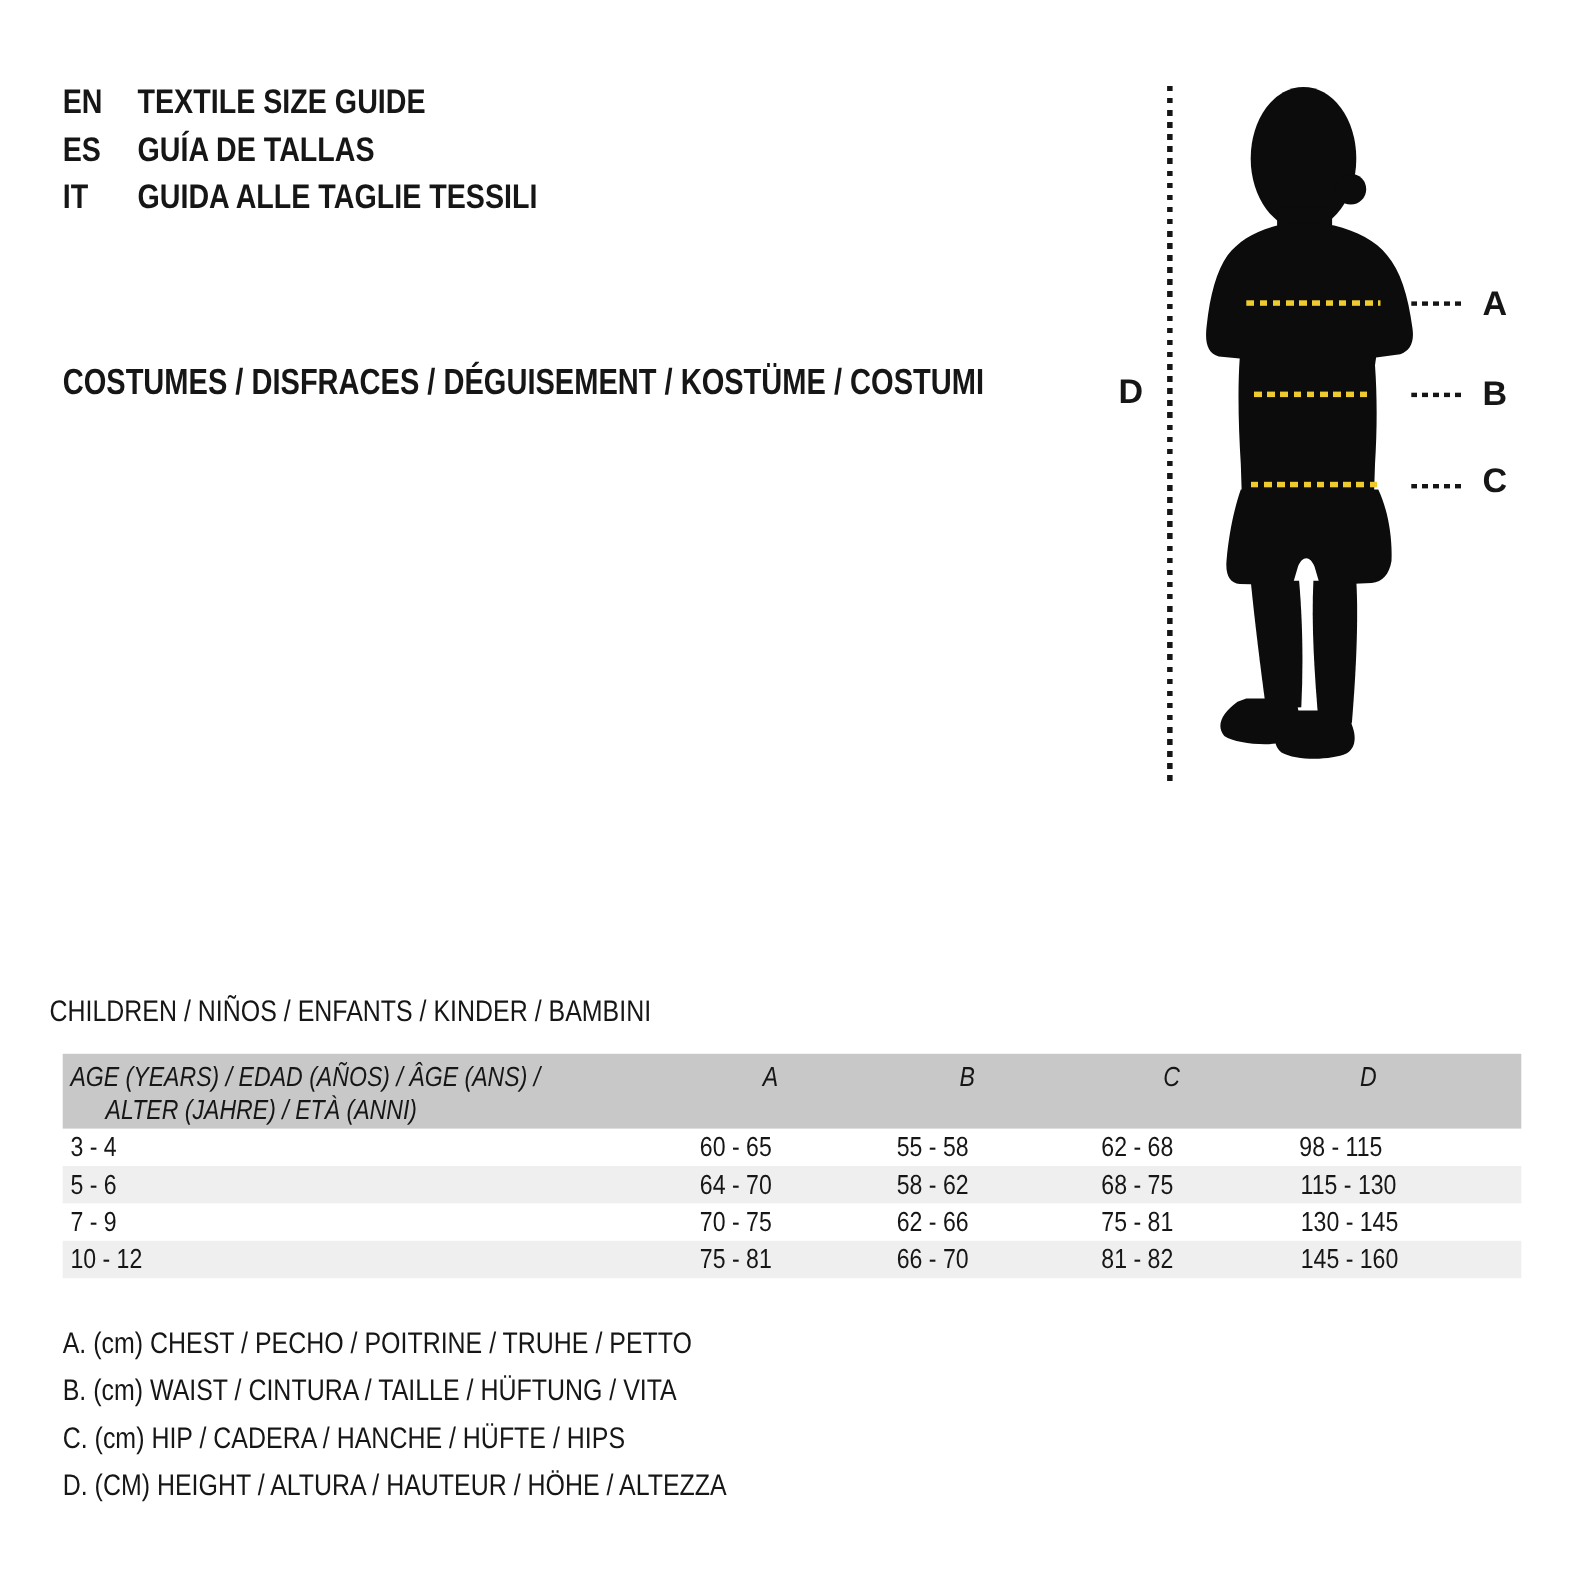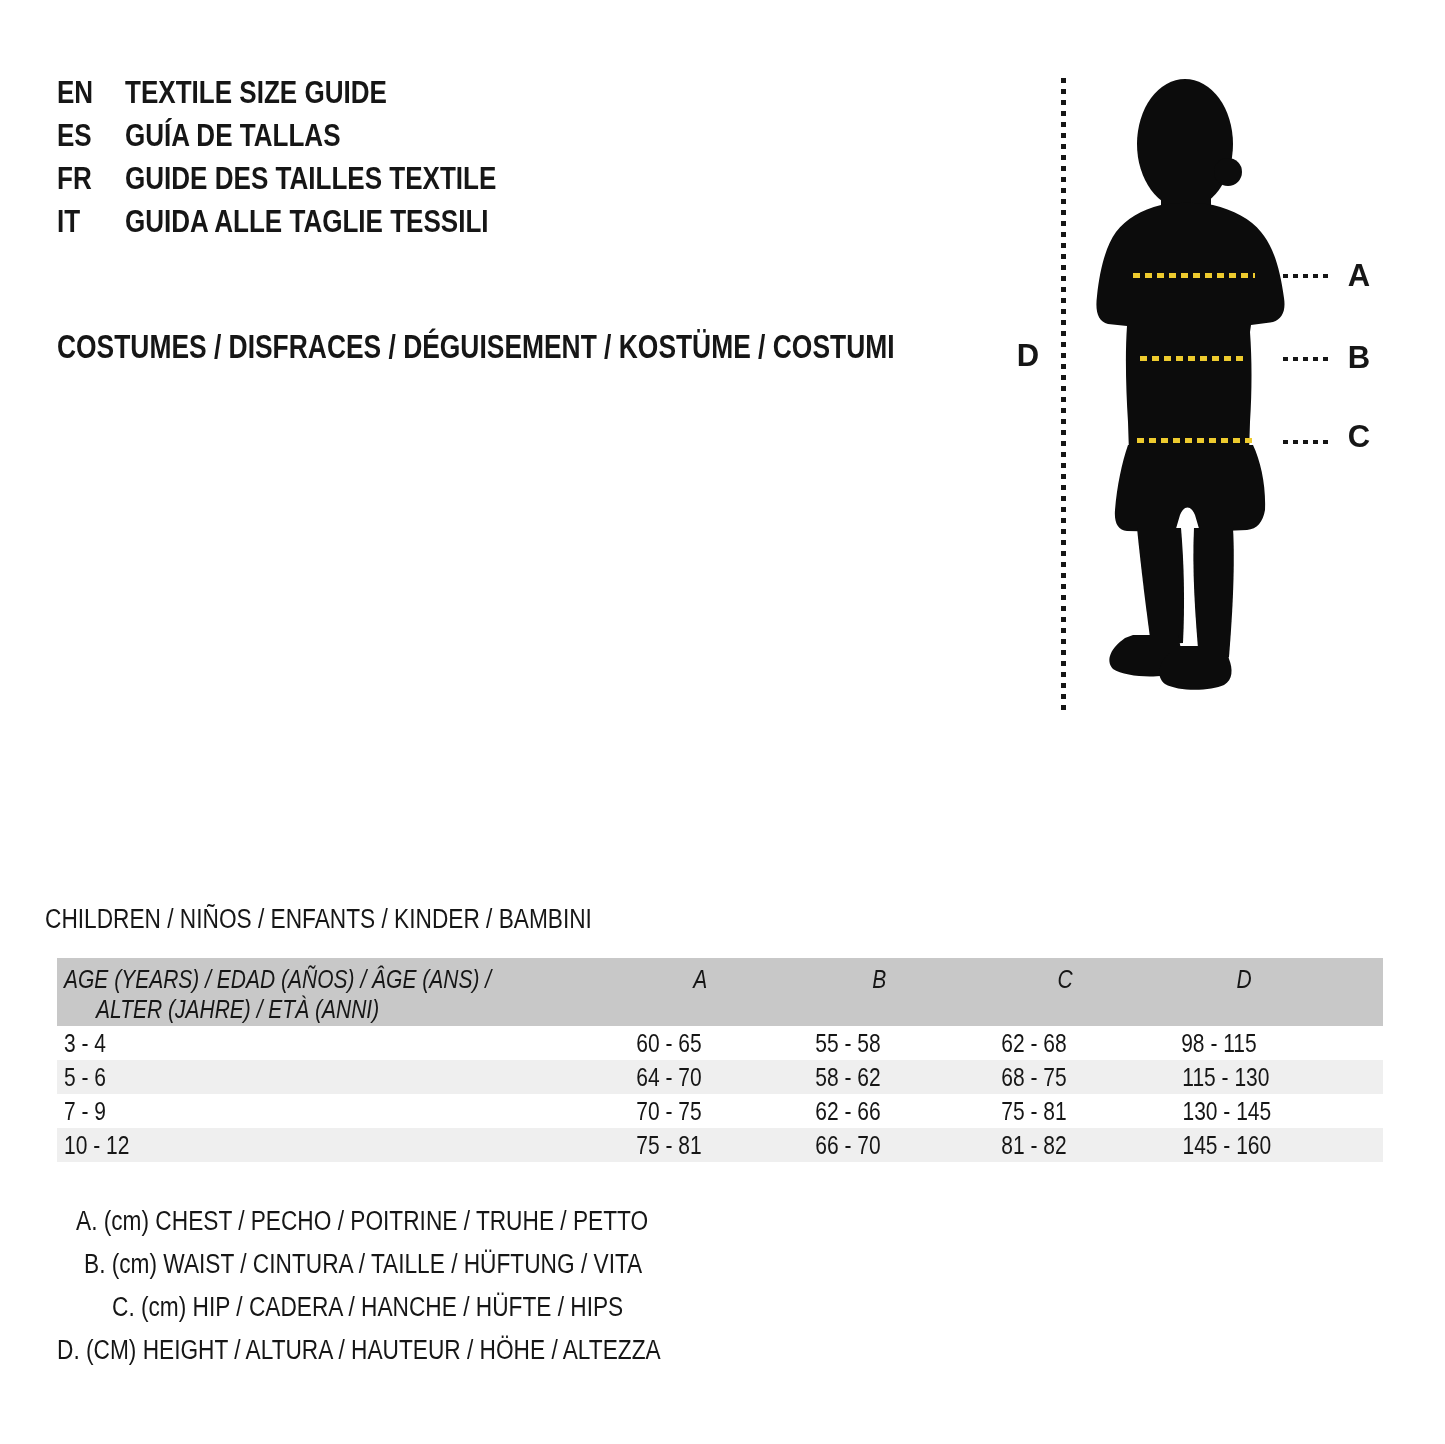--- a/index.html
+++ b/index.html
@@ -45,37 +45,34 @@
   .hdr-age{position:absolute;left:7px;font-size:25px;line-height:30px;}
   #hdr-age-1{top:6px;} #hdr-age-2{top:36px;margin-left:32px;}
   .col-letter{position:absolute;top:6px;width:140px;text-align:center;font-size:25px;line-height:30px;font-weight:400;}
   .col-0{left:573px;} .col-1{left:752px;} .col-2{left:938px;} .col-3{left:1117px;}
   .t-row{position:relative;height:34px;line-height:34px;font-size:25px;}
   .t-row.striped{background:#efefef;}
   .t-age{position:absolute;left:7px;top:0;text-align:right;}
   .t-val{position:absolute;top:0;width:140px;}
 
   
-  #legend{position:absolute;left:57px;top:1200px;text-align:center;}
+  #legend{position:absolute;left:57px;top:1200px;}
   .legend-line{height:43px;line-height:43px;font-size:27px;}
 </style>
 </head>
 <body>
 
 <div id="canvas">
 
   <div id="lang-block">
     <div class="lang-row">
       <span class="lang-code"><span class="cond">EN</span></span><span class="cond">TEXTILE SIZE GUIDE</span>
     </div>
     <div class="lang-row">
       <span class="lang-code"><span class="cond">ES</span></span><span class="cond">GUÍA DE TALLAS</span>
-    </div>
-    <div class="lang-row">
-      <span class="lang-code"><span class="cond">FR</span></span><span class="cond">GUIDE DES TAILLES TEXTILE</span>
     </div>
     <div class="lang-row">
       <span class="lang-code"><span class="cond">IT</span></span><span class="cond">GUIDA ALLE TAGLIE TESSILI</span>
     </div>
   </div>
 
   <div id="category-title">
     <span class="cond">COSTUMES / DISFRACES / DÉGUISEMENT / KOSTÜME / COSTUMI</span>
   </div>
 

